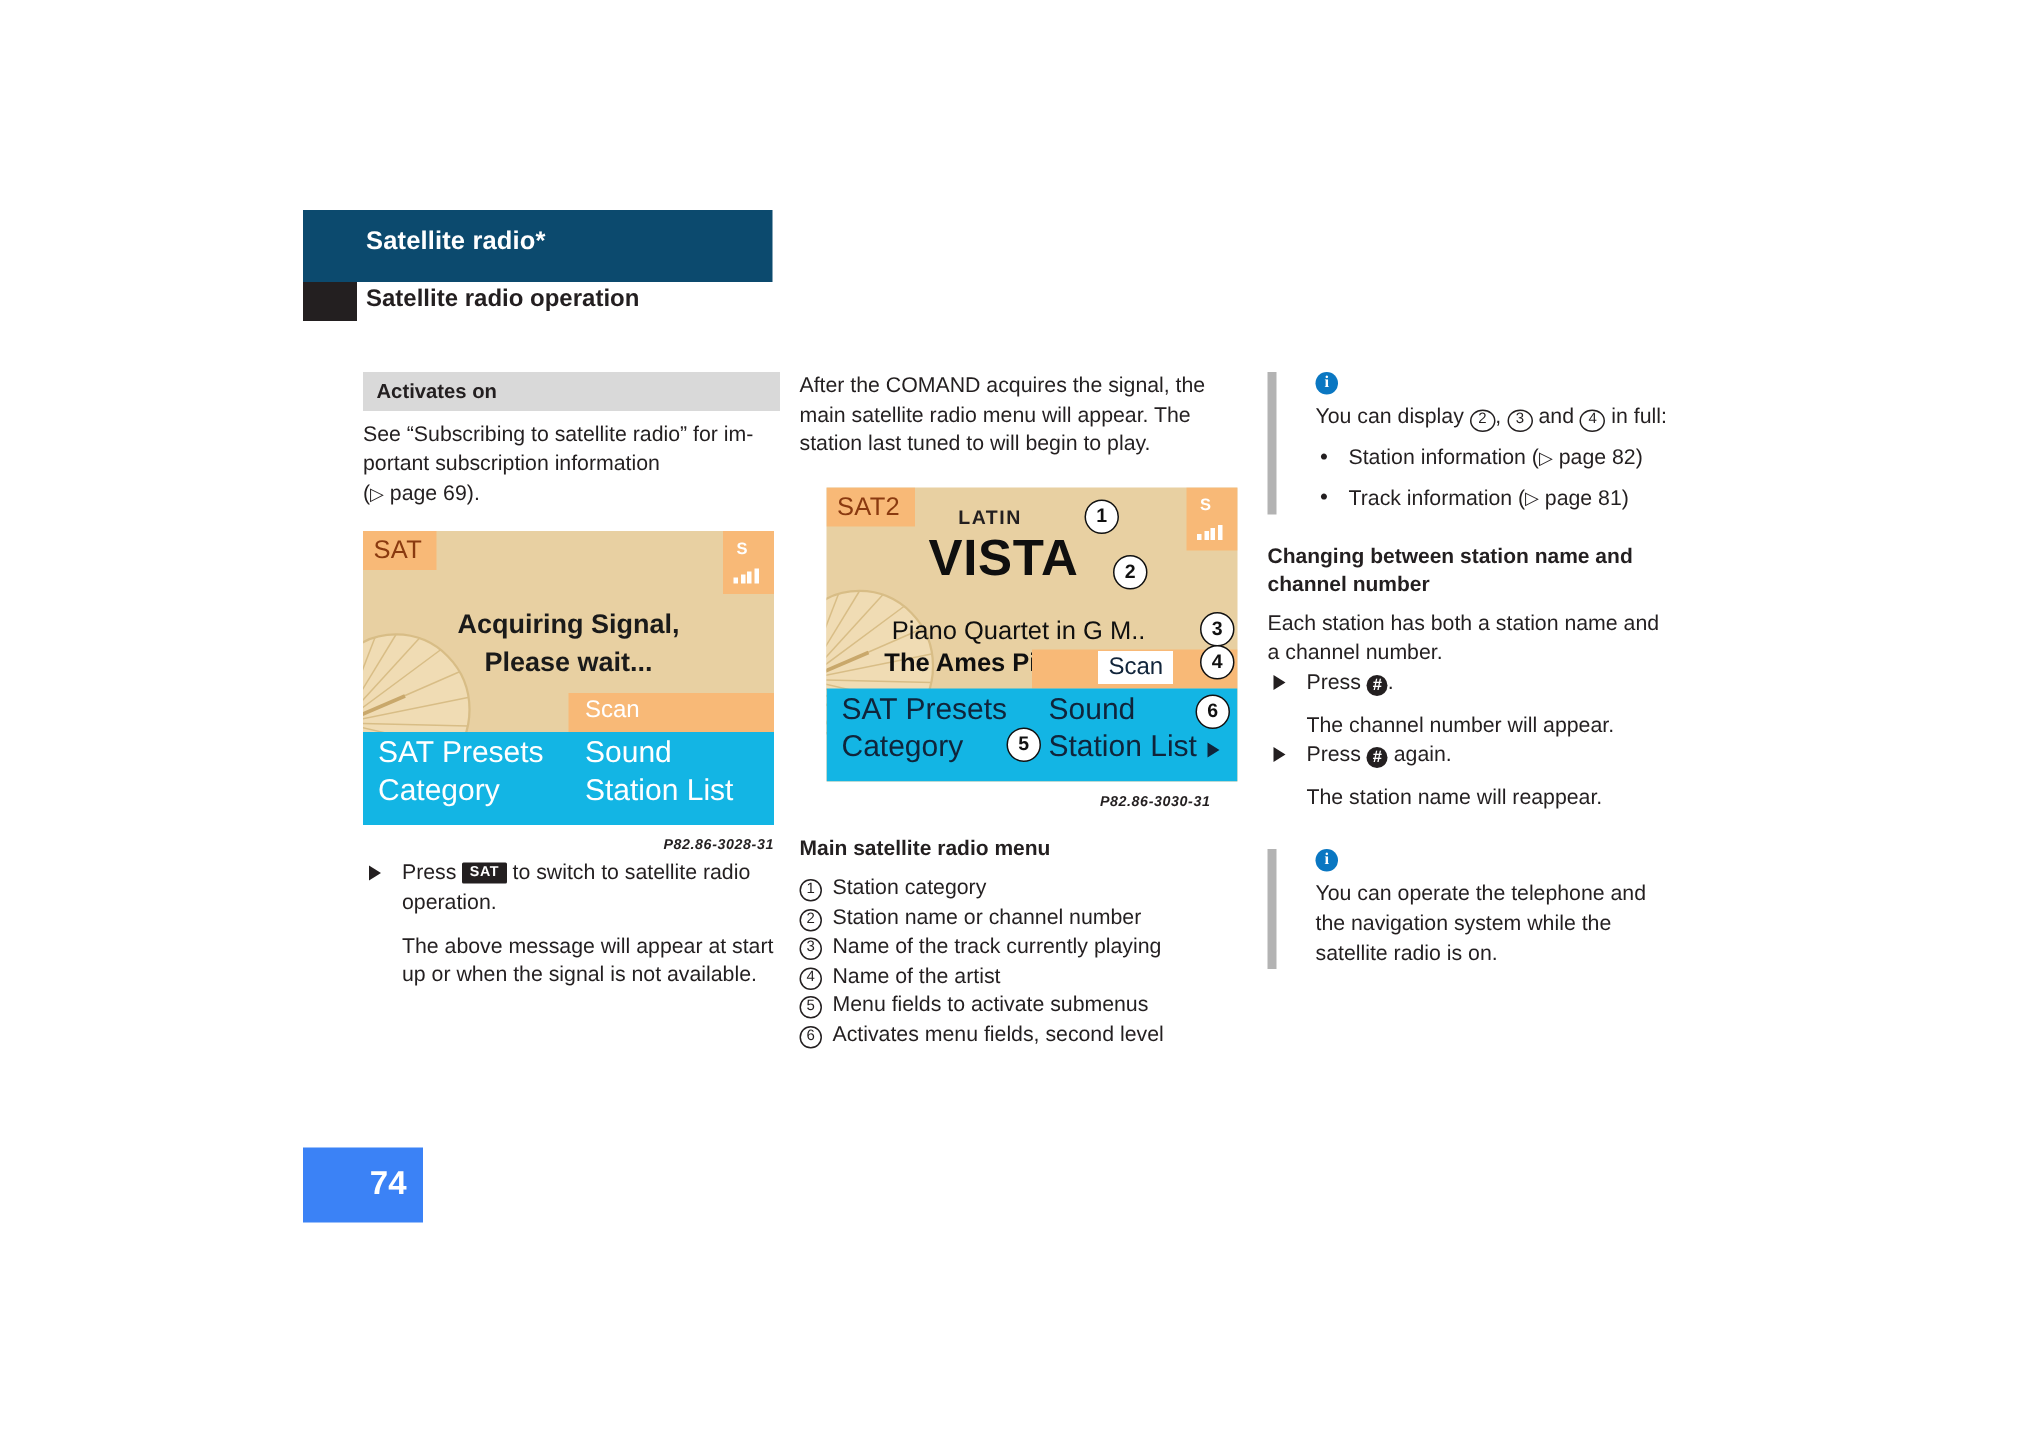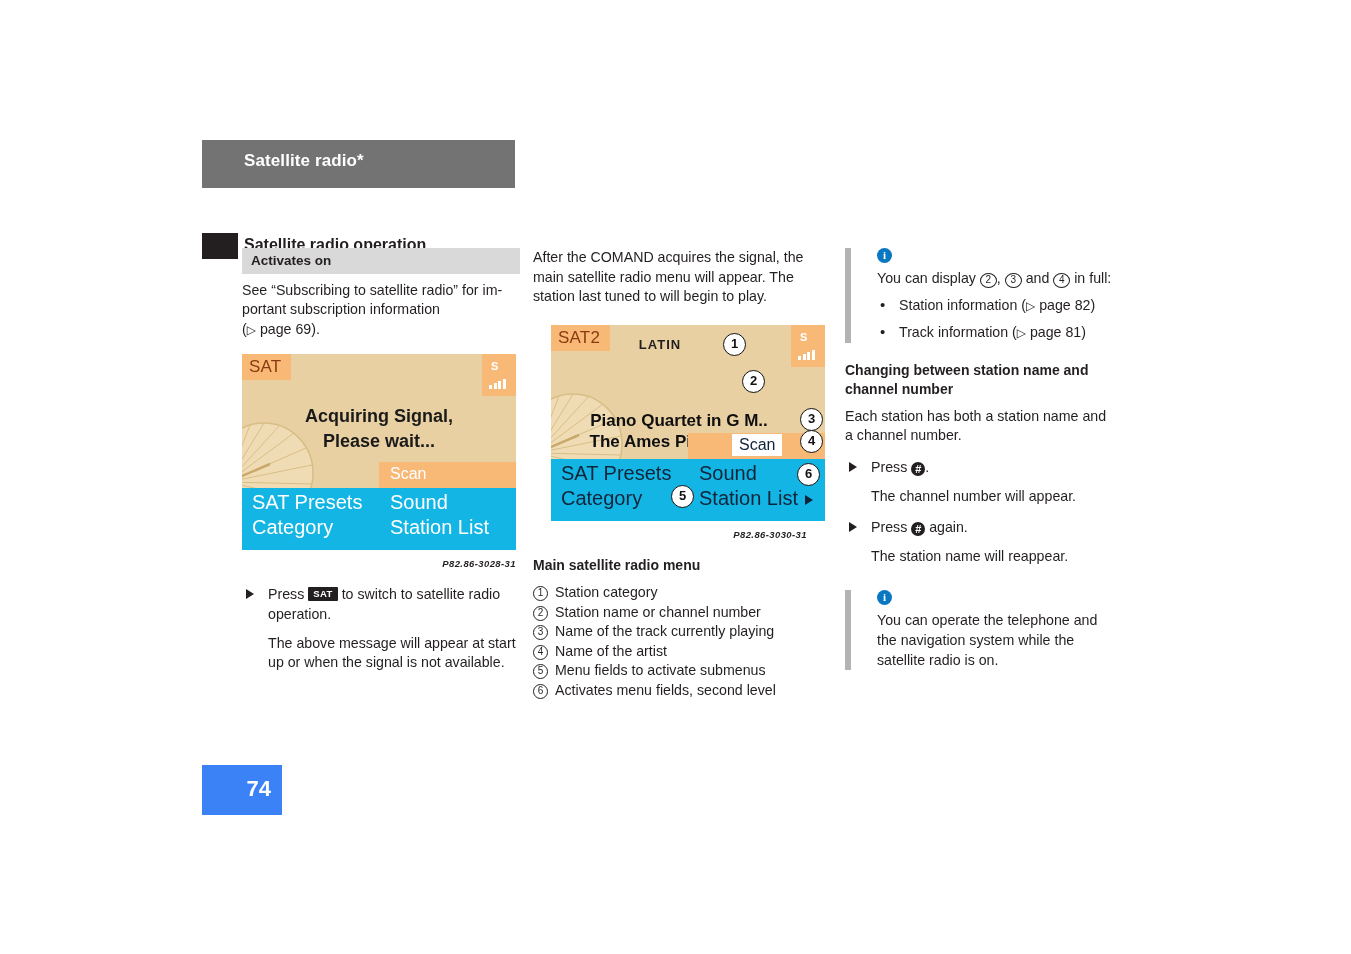--- a/index.html
+++ b/index.html
@@ -16,38 +16,37 @@
     overflow: hidden;
   }
 
   
   .header-band {
     position: absolute;
     left: 202px;
     top: 140px;
     width: 313px;
     height: 48px;
-    background: #737373;
+    background: #0c4a6e;
   }
   .header-band .chapter-title {
     position: absolute;
     left: 42px;
     top: 11px;
     font-size: 17px;
     font-weight: bold;
     color: #ffffff;
     letter-spacing: 0.1px;
   }
   .header-sub-row {
     position: absolute;
     left: 202px;
     top: 188px;
     width: 313px;
     height: 26px;
-    margin-top: 45px;
   }
   .header-sub-row .black-tab {
     position: absolute;
     left: 0;
     top: 0;
     width: 36px;
     height: 26px;
     background: #231f20;
   }
   .header-sub-row .section-title {
@@ -88,21 +87,20 @@
     font-weight: bold;
     font-size: 14px;
     line-height: 19px;
     margin: 0 0 8px 0;
   }
 
   
   .step {
     position: relative;
     padding-left: 26px;
-    margin-top: 12px;
   }
   .step .tri {
     position: absolute;
     left: 4px;
     top: 4px;
     width: 0; height: 0;
     border-left: 8px solid #231f20;
     border-top: 5px solid transparent;
     border-bottom: 5px solid transparent;
   }
@@ -291,21 +289,21 @@
     color: #0f0f0f;
     padding-right: 38px;
     letter-spacing: 0.5px;
   }
   .d2-track {
     position: absolute;
     left: 0; right: 0;
     top: 86px;
     text-align: center;
     font-size: 17px;
-    font-weight: bold;
+    font-weight: normal;
     color: #0f0f0f;
     padding-right: 18px;
   }
   .d2-artist {
     position: absolute;
     left: 0; right: 0;
     top: 107px;
     text-align: center;
     font-size: 17px;
     font-weight: bold;
@@ -547,20 +545,21 @@
     </svg>
 
     <div class="src-tag">SAT2</div>
 
     <div class="sig-box">
       <span class="sig-s">S</span>
       <span class="bars"><i></i><i></i><i></i><i></i></span>
     </div>
 
     <div class="d2-cat">LATIN</div>
+    <div class="d2-station">VISTA</div>
     <div class="d2-track">Piano Quartet in G M..</div>
     <div class="d2-artist">The Ames Piano Qua..</div>
 
     <div class="scan-strip sel">
       <span class="scan-box-white">Scan</span>
     </div>
 
     <div class="menu-bar dark">
       <span class="m m1">SAT Presets</span>
       <span class="m m2">Category</span>

